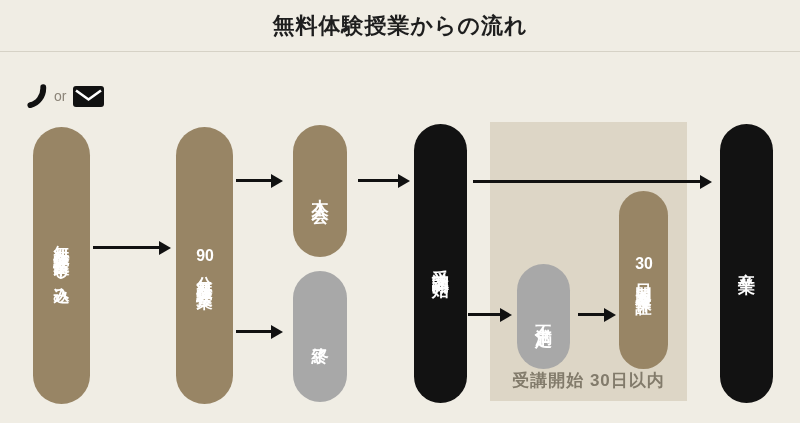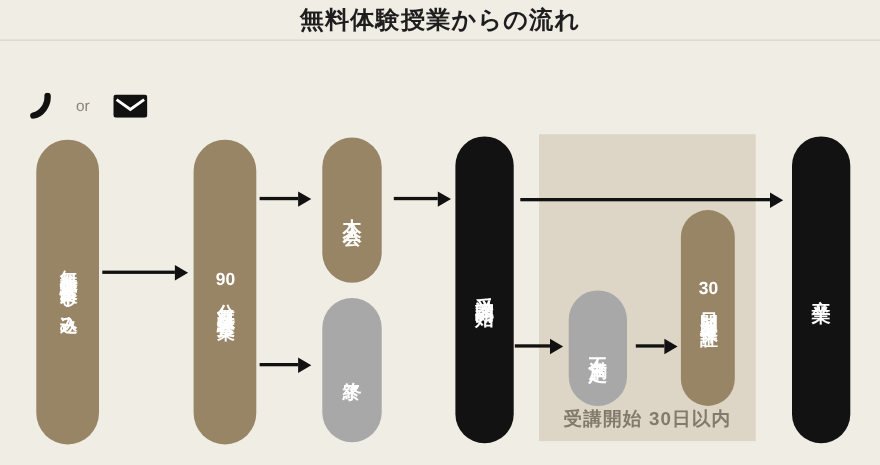--- a/index.html
+++ b/index.html
@@ -3,26 +3,26 @@
 <meta charset="utf-8">
 <style>
   :root{
     --bg:#f0ede4; --brown:#988565; --gray:#a8a8a8; --black:#121212;
     --box-bg:#ddd6c6; --box-label:#827b6b; --arrow:#111111; --divider:#d6d2c6;
   }
   *{margin:0;padding:0;box-sizing:border-box;}
   body{background:#fff;font-family:"Liberation Sans","DejaVu Sans",sans-serif;}
   .canvas{position:relative;width:800px;height:423px;background:var(--bg);overflow:hidden;}
   
-  .header{position:absolute;left:0;top:0;width:800px;height:37px;
+  .header{position:absolute;left:0;top:0;width:800px;height:52px;
     border-bottom:1px solid var(--divider);display:flex;align-items:center;justify-content:center;}
   .title{font-family:"Liberation Serif","DejaVu Serif",serif;font-size:22px;font-weight:600;
     color:#1e1e1e;letter-spacing:1px;}
   
-  .contact{position:absolute;left:27px;top:84px;display:flex;align-items:center;gap:22px;height:24px;}
+  .contact{position:absolute;left:27px;top:84px;display:flex;align-items:center;gap:7px;height:24px;}
   .or-label{font-size:14px;color:#8b8478;}
   .icon-svg{display:block;}
   
   .gbox{position:absolute;left:490px;top:122px;width:197px;height:279px;background:var(--box-bg);z-index:0;}
   .gbox-label{position:absolute;left:0;right:0;bottom:9px;text-align:center;
     font-size:17px;font-weight:700;color:var(--box-label);letter-spacing:1px;margin-top:11px;}
   
   .pill{position:absolute;border-radius:999px;display:flex;flex-direction:column;
     align-items:center;justify-content:center;z-index:1;color:#fff;}
   .pill.brown{background:var(--brown);}

